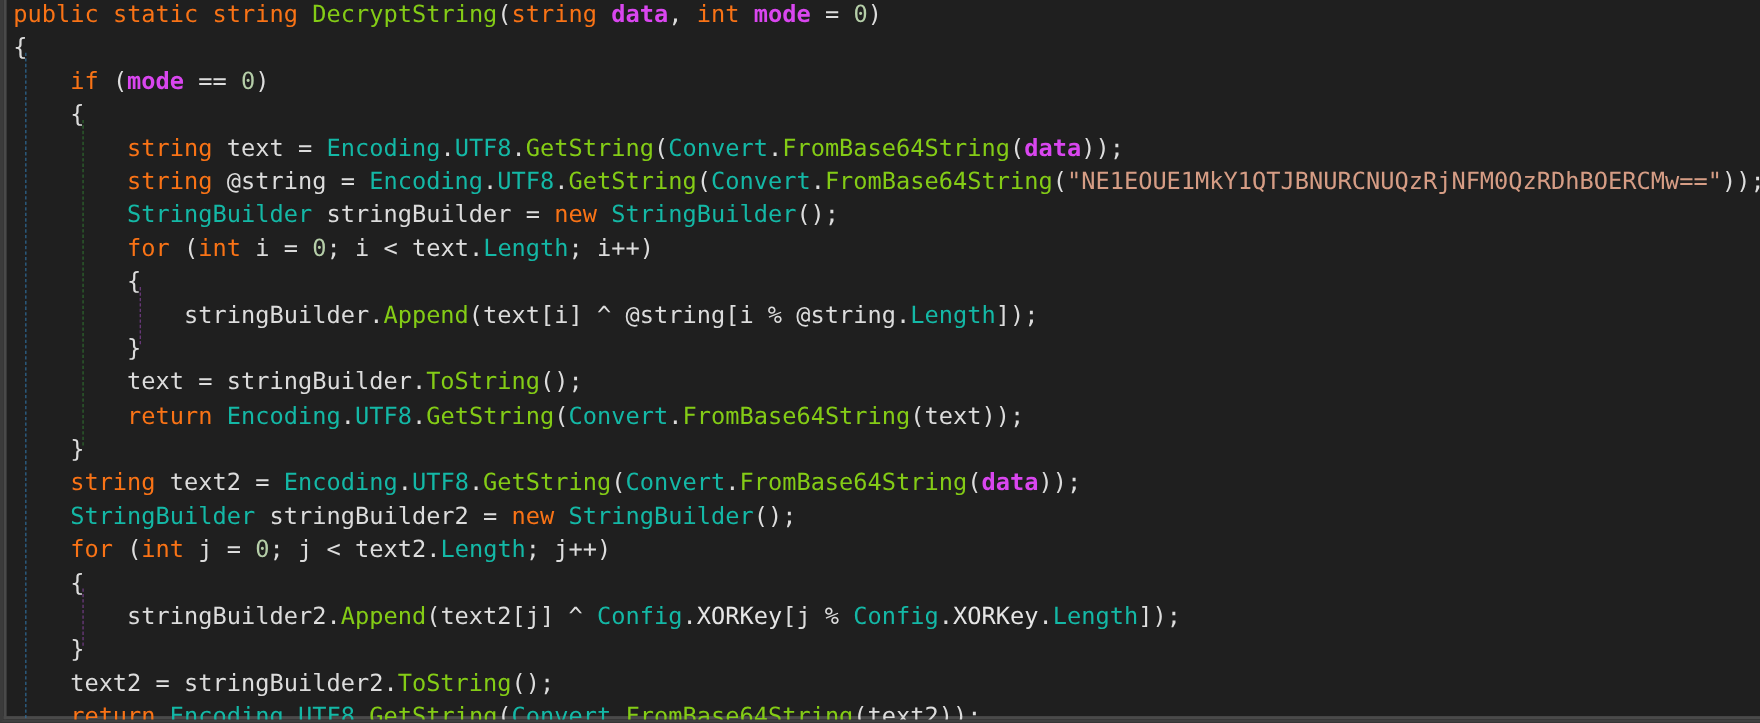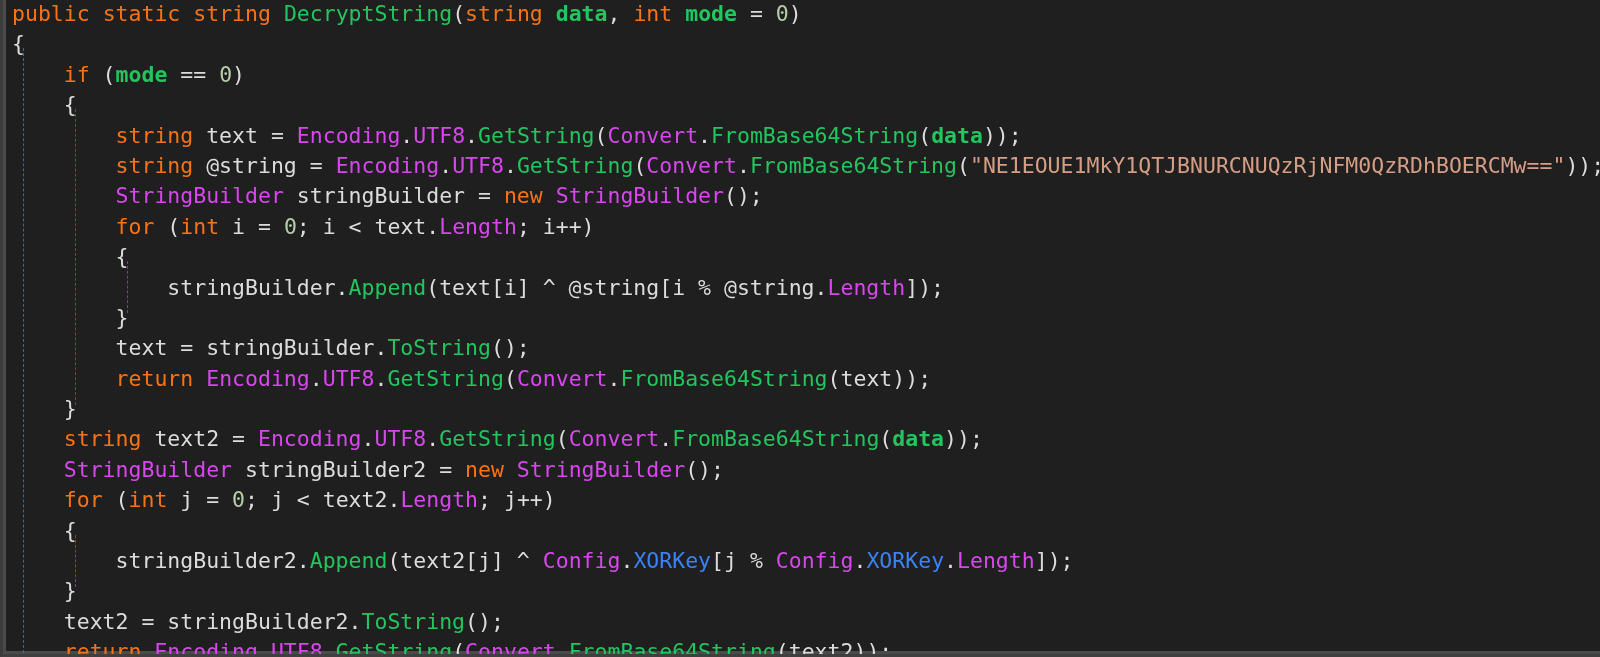--- a/index.html
+++ b/index.html
@@ -66,28 +66,28 @@
     border-left: 1.5px dashed;
     height: 100%;
     pointer-events: none;
   }
   .g1 { border-color: #2f6f9f; }
   .g2 { border-color: #2f6f2f; }
   .g3 { border-color: #7a3f8f; }
 
   
   .kw   { color: #f97316; }  
-  .type { color: #d946ef; }  
-  .mth  { color: #22c55e; }  
+  .type { color: #14b8a6; }  
+  .mth  { color: #84cc16; }  
   .str  { color: #d69d85; }  
   .num  { color: #b5cea8; }  
   .pln  { color: #dcdcdc; }  
   .par  { color: #dcdcdc; }  
-  .prm  { color: #22c55e; font-weight: bold; margin-top: 20px; }  
-  .fld  { color: #3b82f6; }  
+  .prm  { color: #d946ef; font-weight: bold; margin-top: 20px; }  
+  .fld  { color: #e5e5e5; }  
   .brc  { color: #dcdcdc; }
 </style>
 </head>
 <body>
 
 <div id="editor">
   <div id="left-edge"></div>
   <div id="bottom-edge"></div>
 
   <div id="guides-layer">

